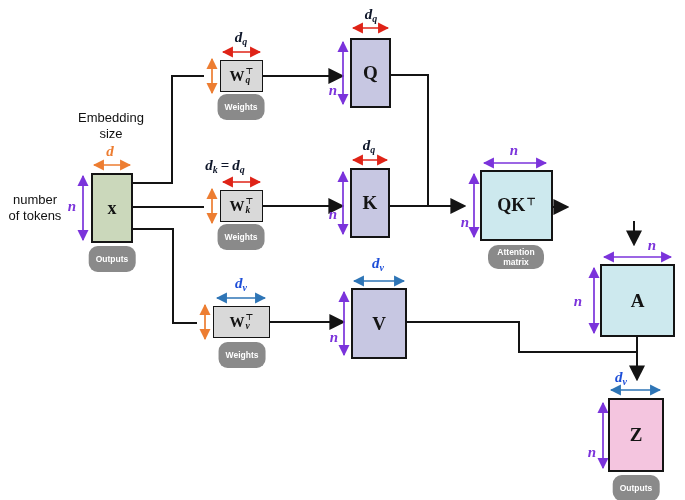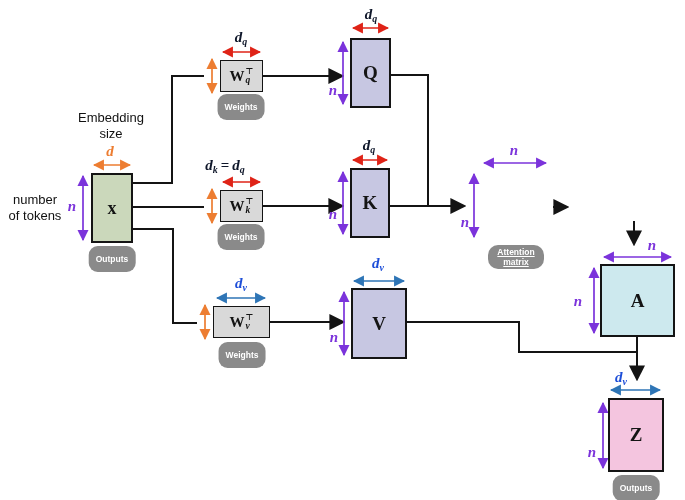--- a/index.html
+++ b/index.html
@@ -29,21 +29,21 @@
   .wstack{display:inline-flex;flex-direction:column;margin-left:1px;line-height:1;}
   .wsup{font-size:8.5px;font-family:"DejaVu Sans",sans-serif;font-weight:bold;}
   .wsub{font-size:9.5px;font-style:italic;font-weight:bold;}
   .qksup{font-size:10.5px;font-family:"DejaVu Sans",sans-serif;font-weight:bold;
          vertical-align:6px;margin-left:1px;}
 
   
   .badge{position:absolute;transform:translateX(-50%);background:#8a8a8a;color:#fff;
          font-size:8.5px;font-weight:bold;padding:8px 7px;border-radius:9px;
          text-align:center;line-height:1.2;white-space:nowrap;}
-  .badge2{white-space:normal;width:46px;padding:2px 5px;border-radius:10px;text-decoration:underline;}
+  .badge2{white-space:normal;width:46px;padding:2px 5px;border-radius:10px;}
 
   
   .mlabel{position:absolute;transform:translate(-50%,-50%);
           font-family:"Liberation Serif","DejaVu Serif",serif;font-style:italic;font-weight:600;
           font-size:15px;line-height:1;white-space:nowrap;}
   .mlabel sub{font-size:10px;font-style:italic;vertical-align:-3px;line-height:0;}
   .eqgap{margin:0 3px;font-style:normal;}
   .c-purple{color:#7b33db;} .c-orange{color:#ed7d31;} .c-red{color:#0f172a;} .c-blue{color:#1d4ed8;}
 
   
@@ -175,20 +175,23 @@
   <div class="box box-q serifbold">
     <span>Q</span>
   </div>
   <div class="box box-k serifbold">
     <span>K</span>
   </div>
   <div class="box box-v serifbold">
     <span>V</span>
   </div>
 
+  <div class="box box-qkt serifbold">
+    <span><span>QK</span><span class="qksup">⊤</span></span>
+  </div>
   <div class="badge badge2" style="left:516px;top:245px;">
     <div>Attention</div>
     <div>matrix</div>
   </div>
 
 
   <div class="box box-a serifbold">
     <span>A</span>
   </div>
 

